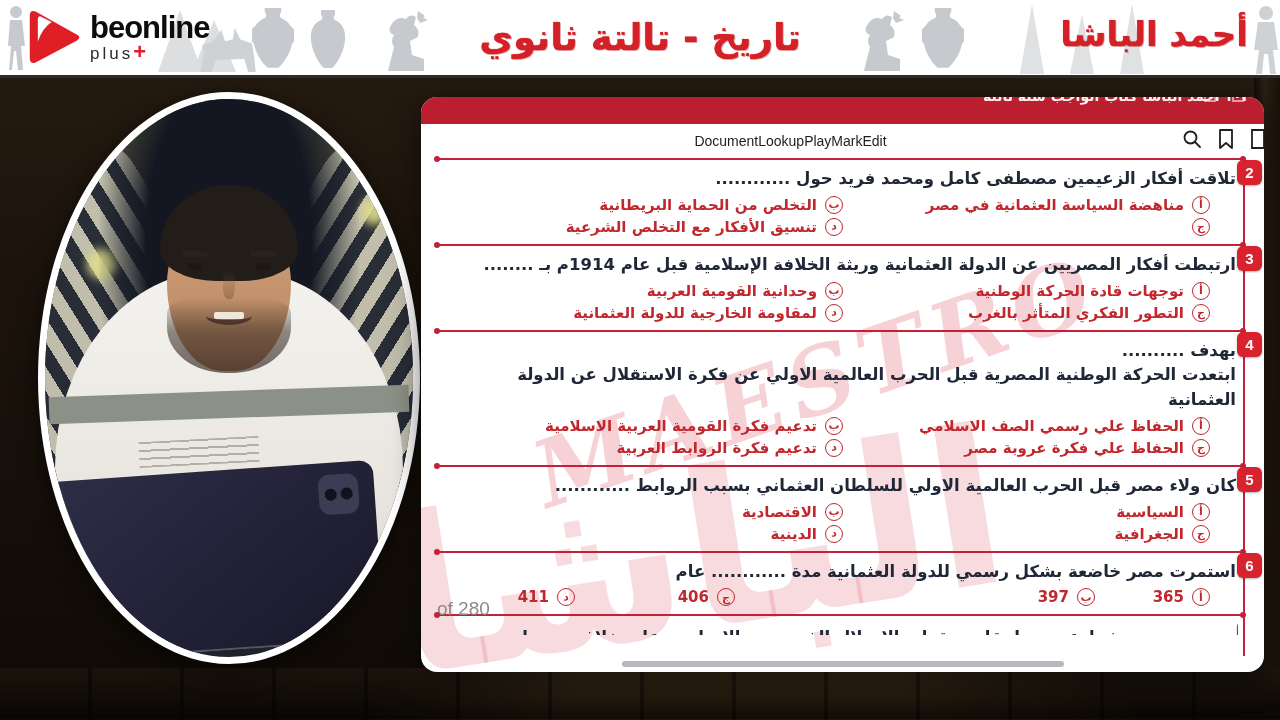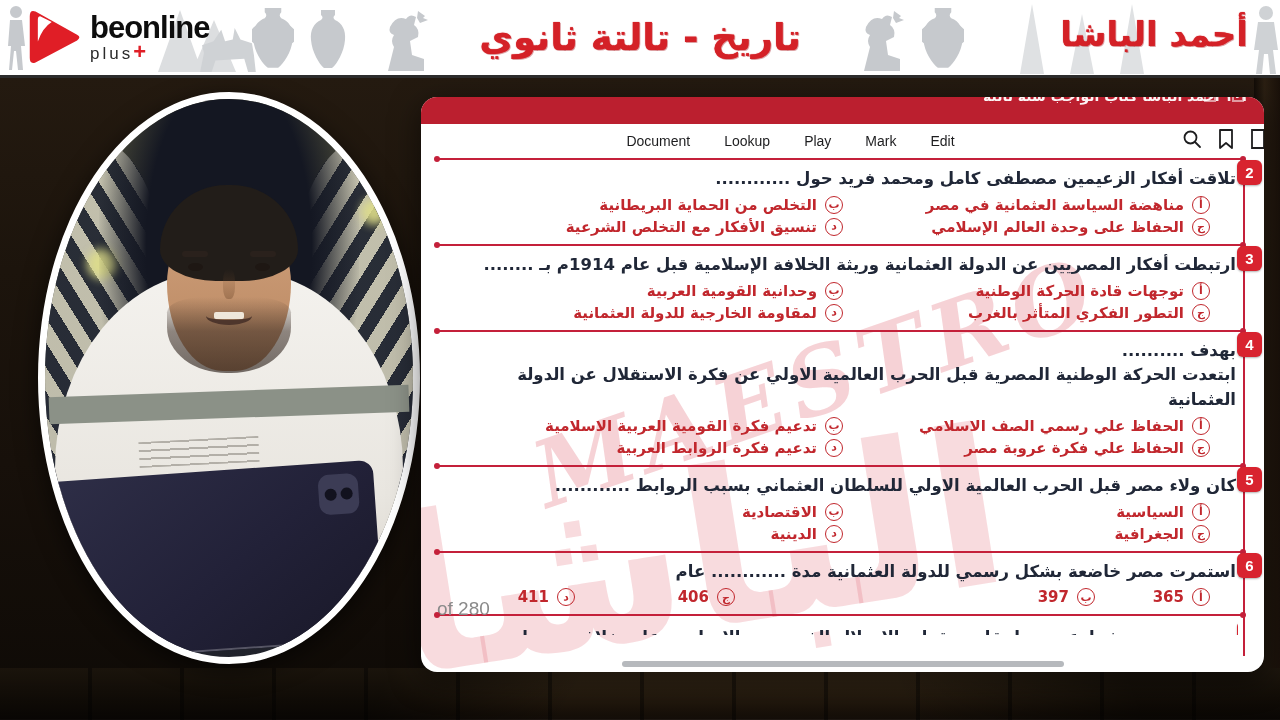--- a/index.html
+++ b/index.html
@@ -83,21 +83,21 @@
 
   
   .window { position:absolute; left:421px; top:97px; width:843px; height:575px; background:#ffffff;
     border-radius:16px; z-index:25; box-shadow:0 8px 30px rgba(0,0,0,.55); overflow:hidden; }
   .titlebar { position:relative; height:27px; background:#bb1f2f; overflow:hidden; }
   .titlebar .ttext { position:absolute; right:14px; top:-9px; direction:rtl; color:rgba(255,255,255,.95);
     font-size:14px; font-weight:700; white-space:nowrap; }
   .titlebar .wc { position:absolute; top:-3px; width:12px; height:8px; border:2px solid rgba(255,255,255,.55); border-top:none; }
   .menubar { position:relative; height:34px; display:flex; align-items:center; justify-content:center;
     font-family:"Liberation Sans",sans-serif; }
-  .menu-items { display:flex; gap:34px; transform:translateX(-52px); }
+  .menu-items { display:flex; transform:translateX(-52px); }
   .menu-item { font-size:14px; color:#1d1d1f; cursor:default; }
   .mbar-icons { position:absolute; right:8px; top:5px; display:flex; gap:16px; align-items:center; }
   .mbar-icons svg { display:block; }
 
   .content { position:absolute; left:0; top:61px; right:0; bottom:0; direction:rtl; padding:0 26px 0 18px; }
   .rail { position:absolute; right:19px; top:0; bottom:16px; width:2.5px; background:#c4203a; }
   .wm { position:absolute; z-index:0; pointer-events:none; white-space:nowrap; }
   .wm1 { left:100px; top:170px; font-family:"DejaVu Serif",serif; font-style:italic; font-weight:700;
     font-size:92px; color:rgba(226,106,118,.30); transform:rotate(-19deg); letter-spacing:8px; }
   .wm2 { left:-30px; top:270px; font-size:215px; font-weight:800; color:rgba(226,106,118,.24); transform:rotate(-9deg); }
@@ -286,21 +286,20 @@
             <div class="q-opt">
               <span class="q-marker">أ</span>
               <span class="q-opt-text">مناهضة السياسة العثمانية في مصر</span>
             </div>
             <div class="q-opt">
               <span class="q-marker">ب</span>
               <span class="q-opt-text">التخلص من الحماية البريطانية</span>
             </div>
             <div class="q-opt">
               <span class="q-marker">ج</span>
-              <span class="q-opt-text">الحفاظ على وحدة العالم الإسلامي</span>
             </div>
             <div class="q-opt">
               <span class="q-marker">د</span>
               <span class="q-opt-text">تنسيق الأفكار مع التخلص الشرعية</span>
             </div>
           </div>
         </div>
         <div class="sep"></div>
         <div class="q-block">
           <div class="q-badge">3</div>

